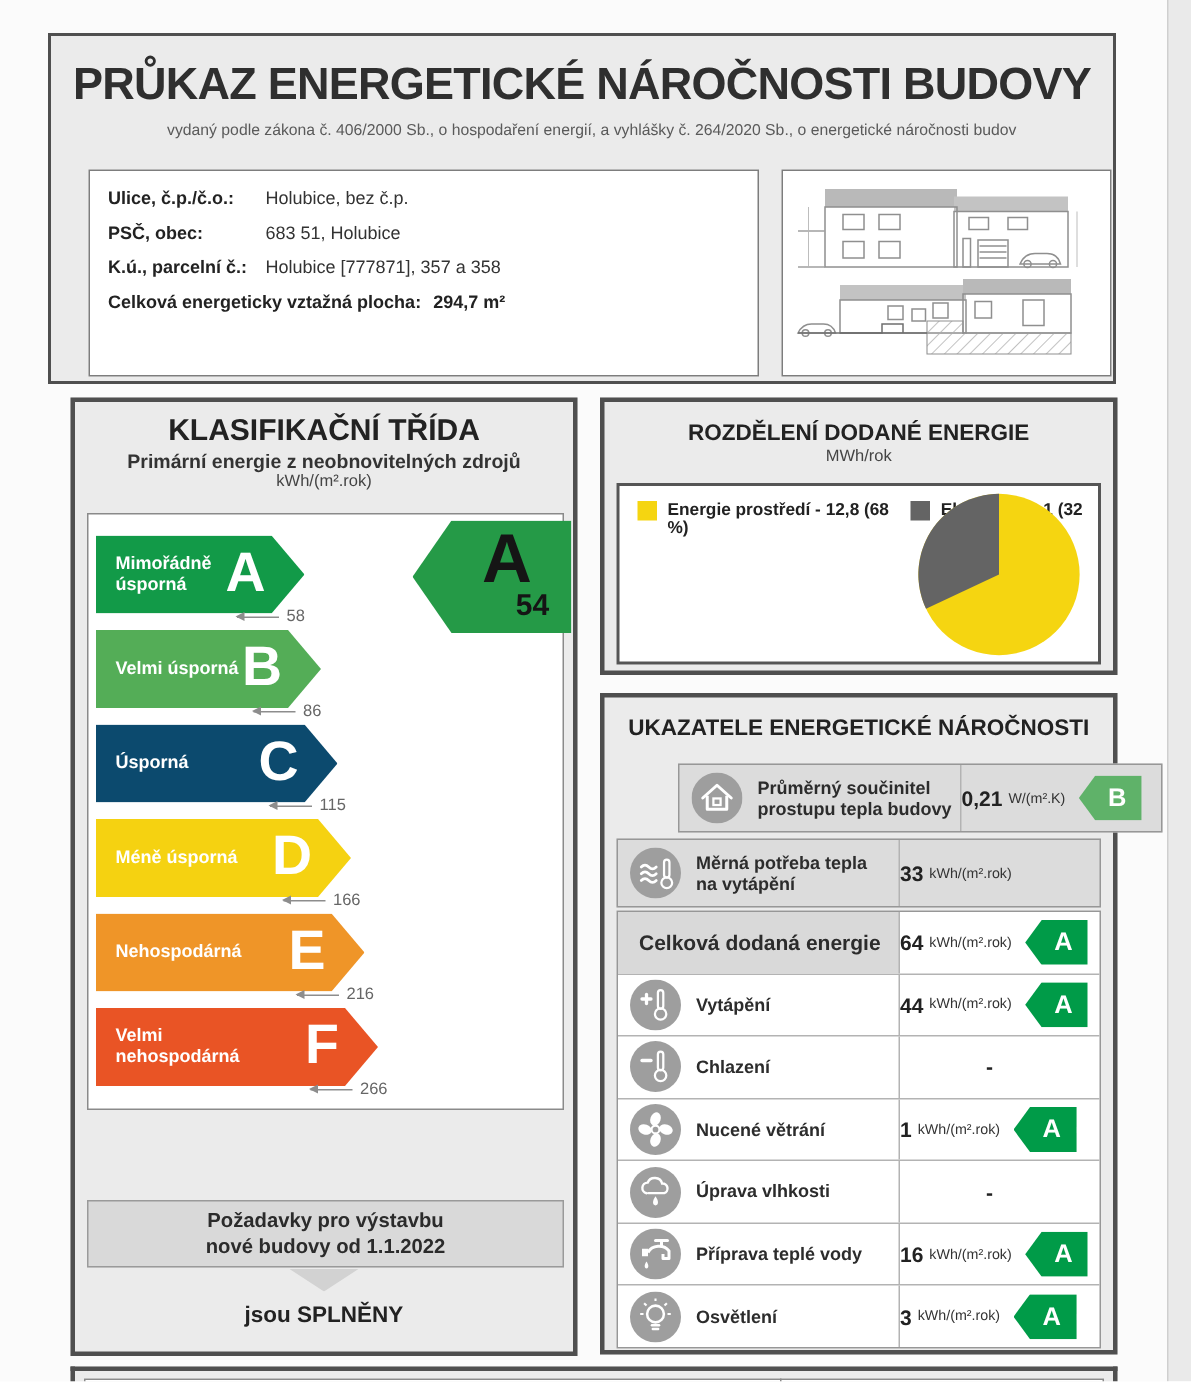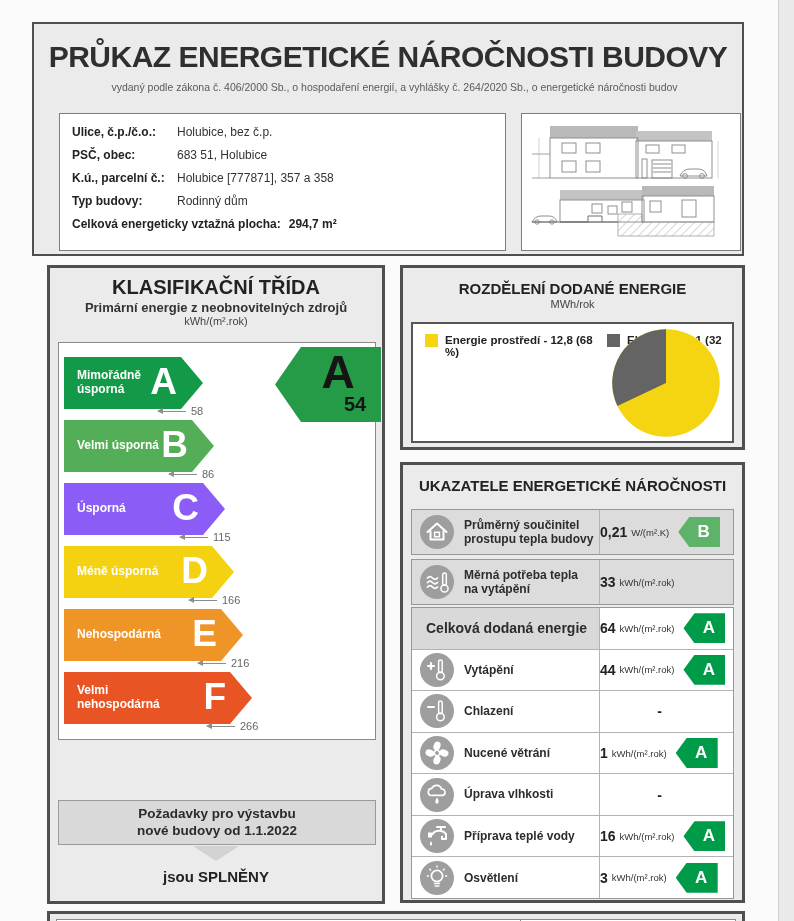--- a/index.html
+++ b/index.html
@@ -55,21 +55,21 @@
   .pie-box{position:absolute;left:8px;top:54px;width:323px;height:121px;background:#fff;border:2px solid #555;}
   .legend{position:absolute;left:12px;top:10px;display:flex;flex-direction:row;gap:7px;}
   .legend-item{display:flex;align-items:flex-start;gap:7px;font-size:11.5px;font-weight:bold;color:#222;}
   .swatch{width:13px;height:13px;flex:none;margin-top:0;}
   .pie{position:absolute;right:10px;top:3px;}
 
   
   .rb-panel{left:400px;top:462px;width:345px;height:441px;}
   .rb-title{margin-top:12px;text-align:center;font-size:15px;font-weight:bold;color:#222;}
   .ind-box{position:absolute;left:8px;width:323px;height:46px;background:#dcdcdc;border:1px solid #979797;display:flex;}
-  .ind-box.r0{top:44px;} .ind-box.r1{top:94px;}
+  .ind-box.r0{top:44px;margin-left:41px;} .ind-box.r1{top:94px;}
   .ind-table{position:absolute;left:8px;top:142px;width:323px;height:292px;background:#fff;border:1px solid #979797;display:flex;flex-direction:column;}
   .ind-row{flex:1;display:flex;border-bottom:1px solid #b3b3b3;}
   .ind-row:last-child{border-bottom:none;}
   .ind-label-cell{width:188px;flex:none;display:flex;align-items:center;gap:10px;padding-left:8px;border-right:1px solid #b3b3b3;}
   .ind-box .ind-label-cell{background:transparent;}
   .ind-label{font-size:12px;font-weight:bold;color:#2c2c2c;line-height:1.2;padding-right:4px;}
   .ind-row.total .ind-label-cell{background:#d9d9d9;padding-left:14px;}
   .ind-row.total .ind-label{font-size:14px;}
   .ind-value-cell{flex:1;display:flex;align-items:center;justify-content:flex-end;padding-right:16px;gap:4px;}
   .ind-value{font-size:14px;font-weight:bold;color:#222;}
@@ -98,24 +98,20 @@
         <span class="info-label">Ulice, č.p./č.o.:</span>
         <span class="info-value">Holubice, bez č.p.</span>
       </div>
       <div class="info-row">
         <span class="info-label">PSČ, obec:</span>
         <span class="info-value">683 51, Holubice</span>
       </div>
       <div class="info-row">
         <span class="info-label">K.ú., parcelní č.:</span>
         <span class="info-value">Holubice [777871], 357 a 358</span>
-      </div>
-      <div class="info-row">
-        <span class="info-label">Typ budovy:</span>
-        <span class="info-value">Rodinný dům</span>
       </div>
       <div class="info-row area">
         <span class="info-label">Celková energeticky vztažná plocha:</span>
         <span class="info-value">294,7 m²</span>
       </div>
     </div>
 
     <div class="sketch-box">
       <svg width="218" height="136" viewBox="0 0 218 136">
         <defs>
@@ -183,21 +179,21 @@
 
       <div class="cls-arrow cls-b" style="background: rgb(84, 173, 87);">
         <span class="cls-label">Velmi úsporná</span>
         <span class="cls-letter">B</span>
       </div>
       <div class="thr thr-1">
           <span class="thr-line"></span>
           <span class="thr-num">86</span>
         </div>
 
-      <div class="cls-arrow cls-c" style="background: #8b5cf6;">
+      <div class="cls-arrow cls-c" style="background: #0c4a6e;">
         <span class="cls-label">Úsporná</span>
         <span class="cls-letter">C</span>
       </div>
       <div class="thr thr-2">
           <span class="thr-line"></span>
           <span class="thr-num">115</span>
         </div>
 
       <div class="cls-arrow cls-d" style="background: rgb(245, 210, 17);">
         <span class="cls-label">Méně úsporná</span>

